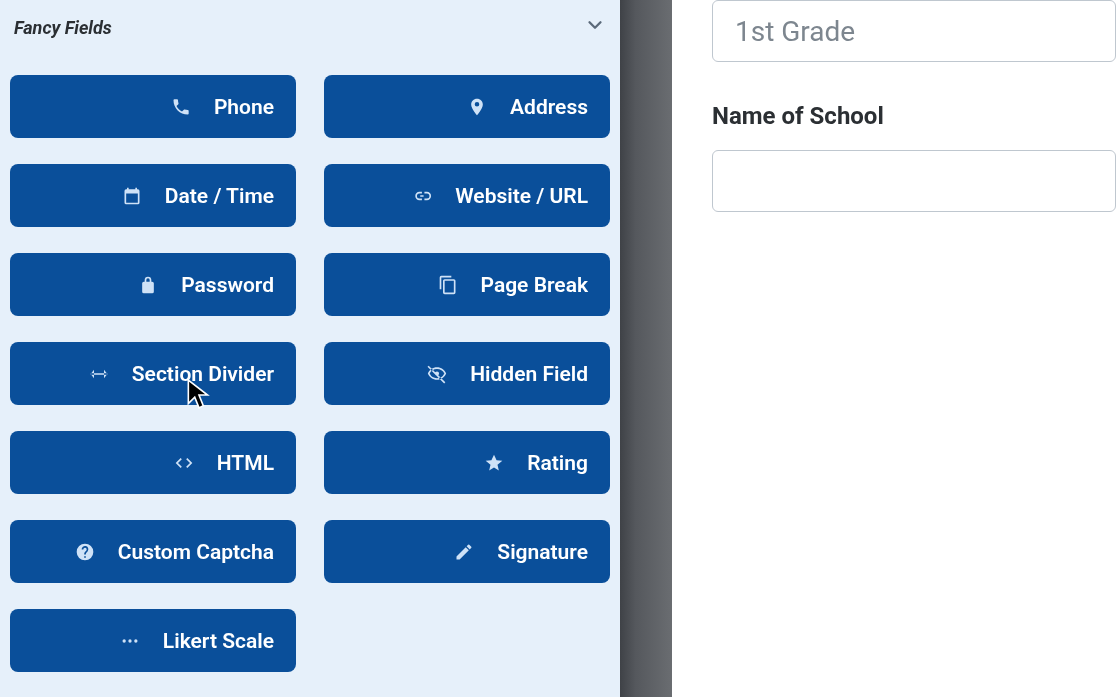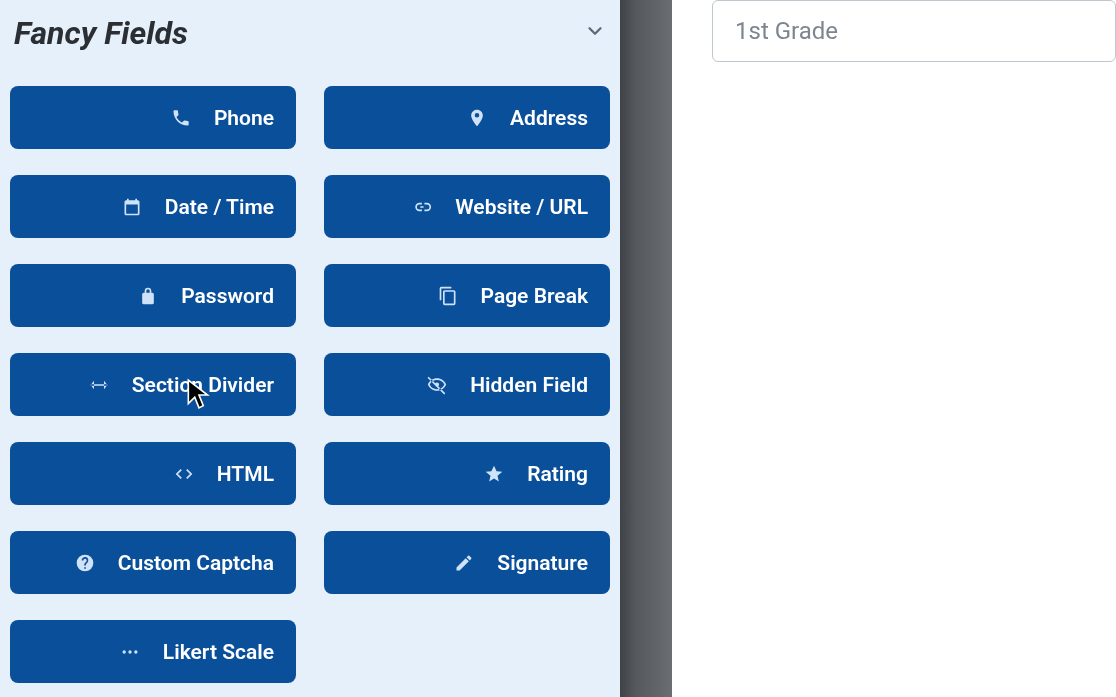--- a/index.html
+++ b/index.html
@@ -23,21 +23,21 @@
     flex-shrink: 0;
     height: 100%;
   }
   .sidebar-header {
     display: flex;
     align-items: center;
     justify-content: space-between;
     padding: 14px 8px 8px 8px;
   }
   .sidebar-title {
-    font-size: 32px;
+    font-size: 18px;
     font-weight: 700;
     color: #2b2f33;
     font-style: italic;
   }
   .chev {
     color: #5b6a7a;
     font-size: 20px;
   }
   .field-grid {
     display: grid;
@@ -82,21 +82,21 @@
     height: 100%;
   }
   .form-row { margin-bottom: 40px; }
   .dropdown {
     border: 1px solid #bfc7cf;
     border-radius: 6px;
     height: 62px;
     display: flex;
     align-items: center;
     padding: 0 22px;
-    font-size: 24px;
+    font-size: 28px;
     color: #7d868f;
     margin-top: 0;
     width: 100%;
   }
   .label {
     font-size: 24px;
     font-weight: 700;
     color: #2b2f33;
     margin-bottom: 20px;
     display: block;
@@ -254,20 +254,24 @@
   <div class="gap-dark"></div>
 
   <div class="preview">
 
     <div class="form-row" style="margin-top:0;">
       <div class="dropdown">
         <span>1st Grade</span>
       </div>
     </div>
 
+    <div class="form-row">
+      <div class="label">Name of School</div>
+      <div class="text-input"></div>
+    </div>
 
 
 
   </div>
 </div>
 
 <div class="cursor">
   <svg viewBox="0 0 24 30">
       <path d="M2 2 L2 24 L8 18 L12 28 L16 26 L12 16 L20 16 Z" fill="#000" stroke="#fff" stroke-width="1.5"></path>
     </svg>

